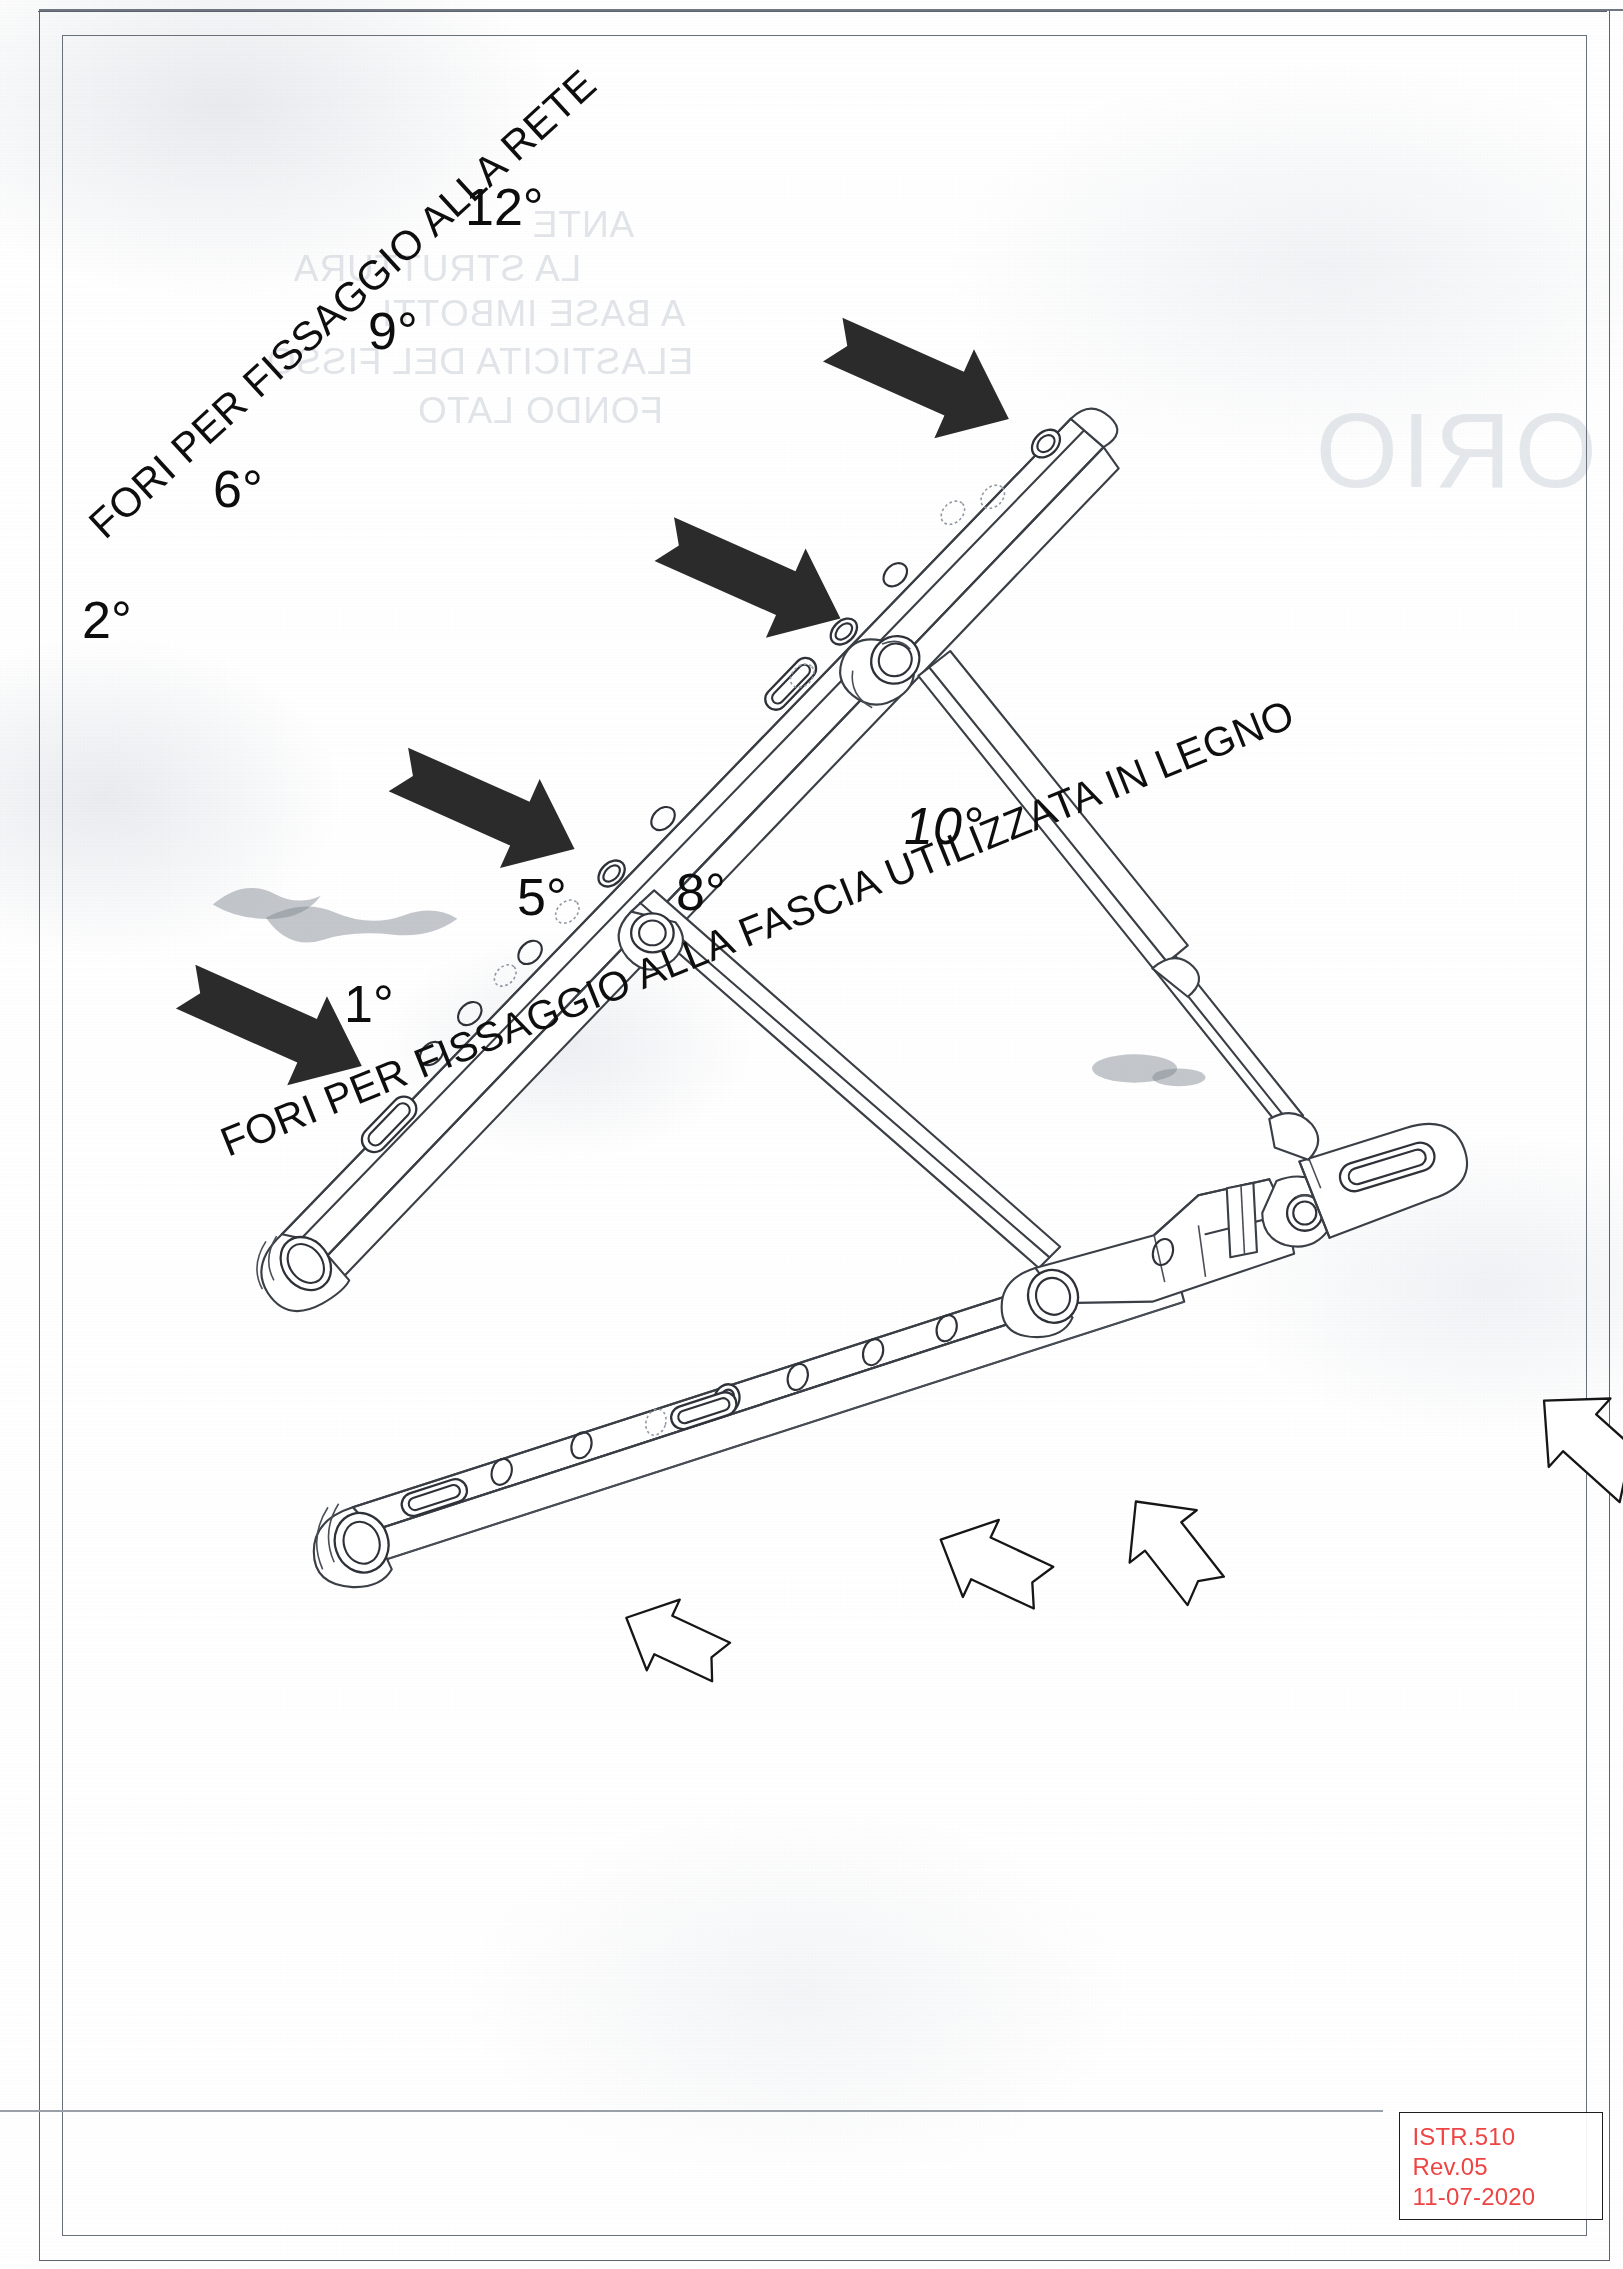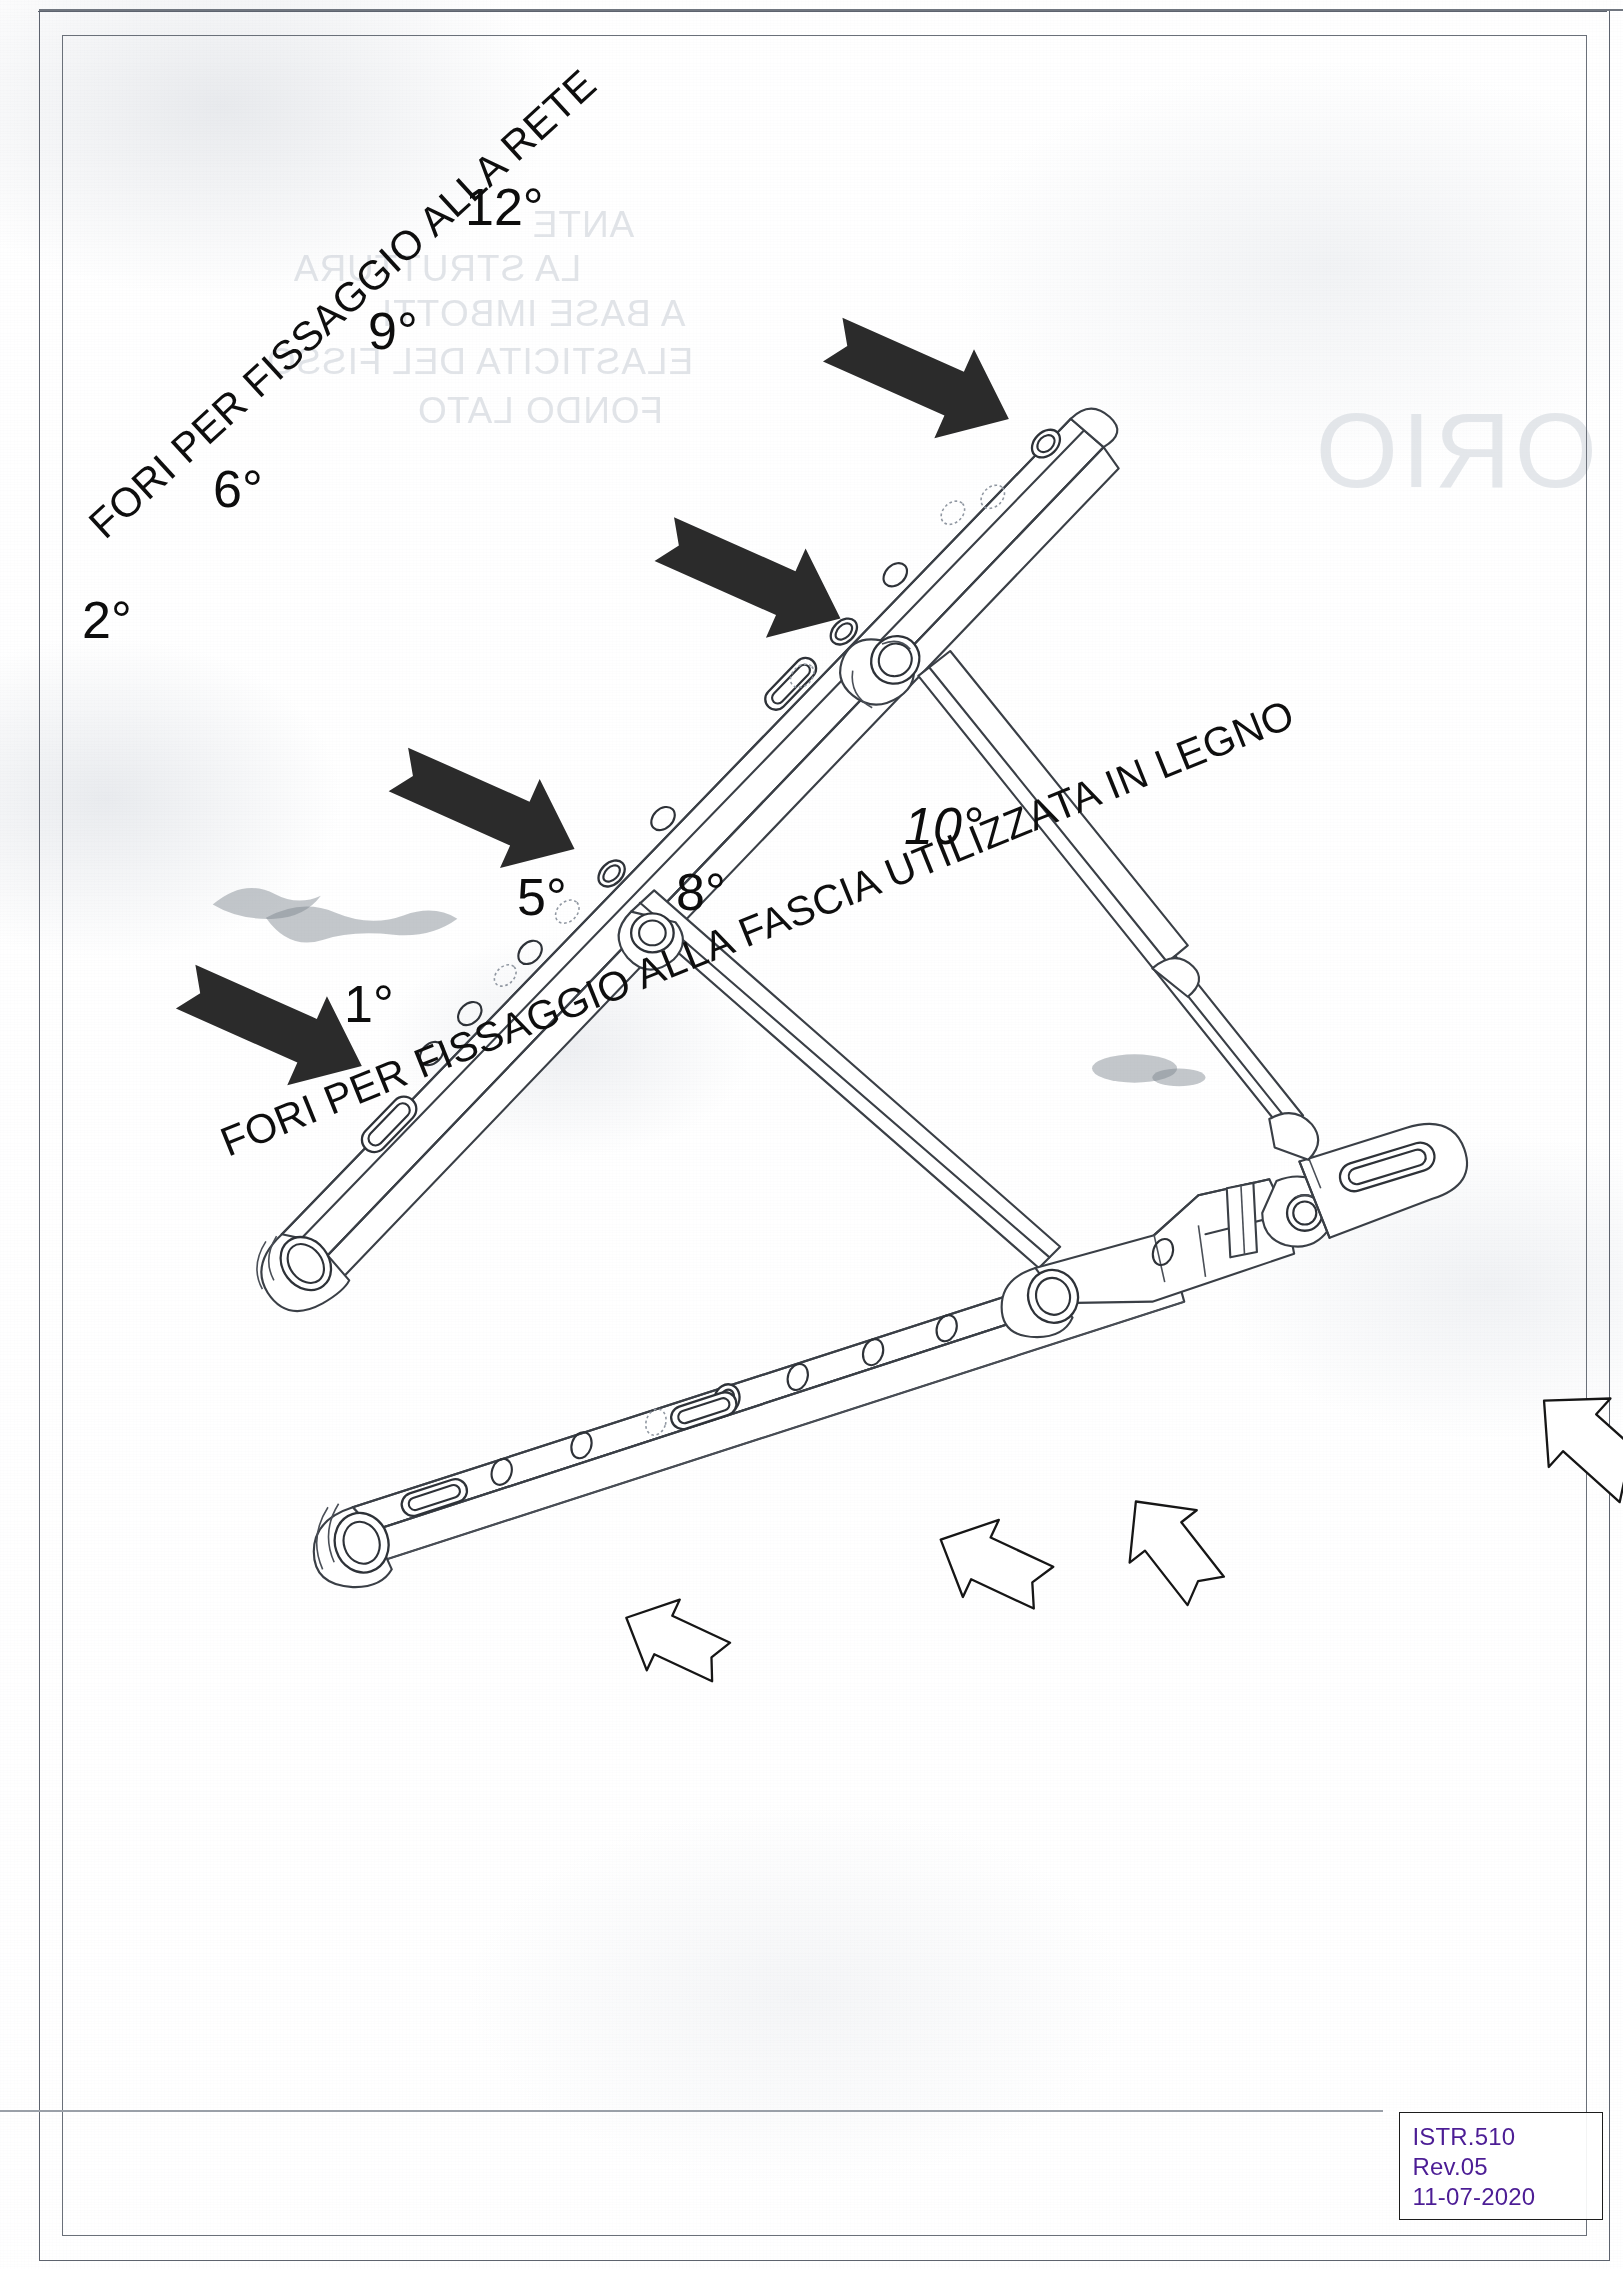--- a/index.html
+++ b/index.html
@@ -33,21 +33,21 @@
   .frame-inner{position:absolute;left:62px;top:35px;width:1523px;height:2199px;border:1.8px solid #6a7079;}
   .topline{position:absolute;left:39px;top:8.9px;width:1585px;height:1.8px;background:#70767f;}
   .ruleline{position:absolute;left:0;top:2110px;width:1383px;height:1.8px;background:#9aa0a8;}
 
   
   .titleblock{
     position:absolute;left:1399px;top:2112px;width:204px;height:108px;
     border:1.8px solid #1c1c1c;background:rgba(255,255,255,.92);
     padding:8.9px 0 0 12.4px;box-sizing:border-box;
   }
-  .titleblock div{font-size:24px;line-height:30px;color:#4c1d95;letter-spacing:0.2px;}
+  .titleblock div{font-size:24px;line-height:30px;color:#ef4444;letter-spacing:0.2px;}
 
   
   .deg{
     position:absolute;font-size:52px;font-weight:400;color:#0d0d0d;
     letter-spacing:0px;white-space:nowrap;
   }
   .diagtext{
     position:absolute;white-space:nowrap;color:#0e0e0e;
     font-size:41px;letter-spacing:0.4px;transform-origin:0 50%;
   }

